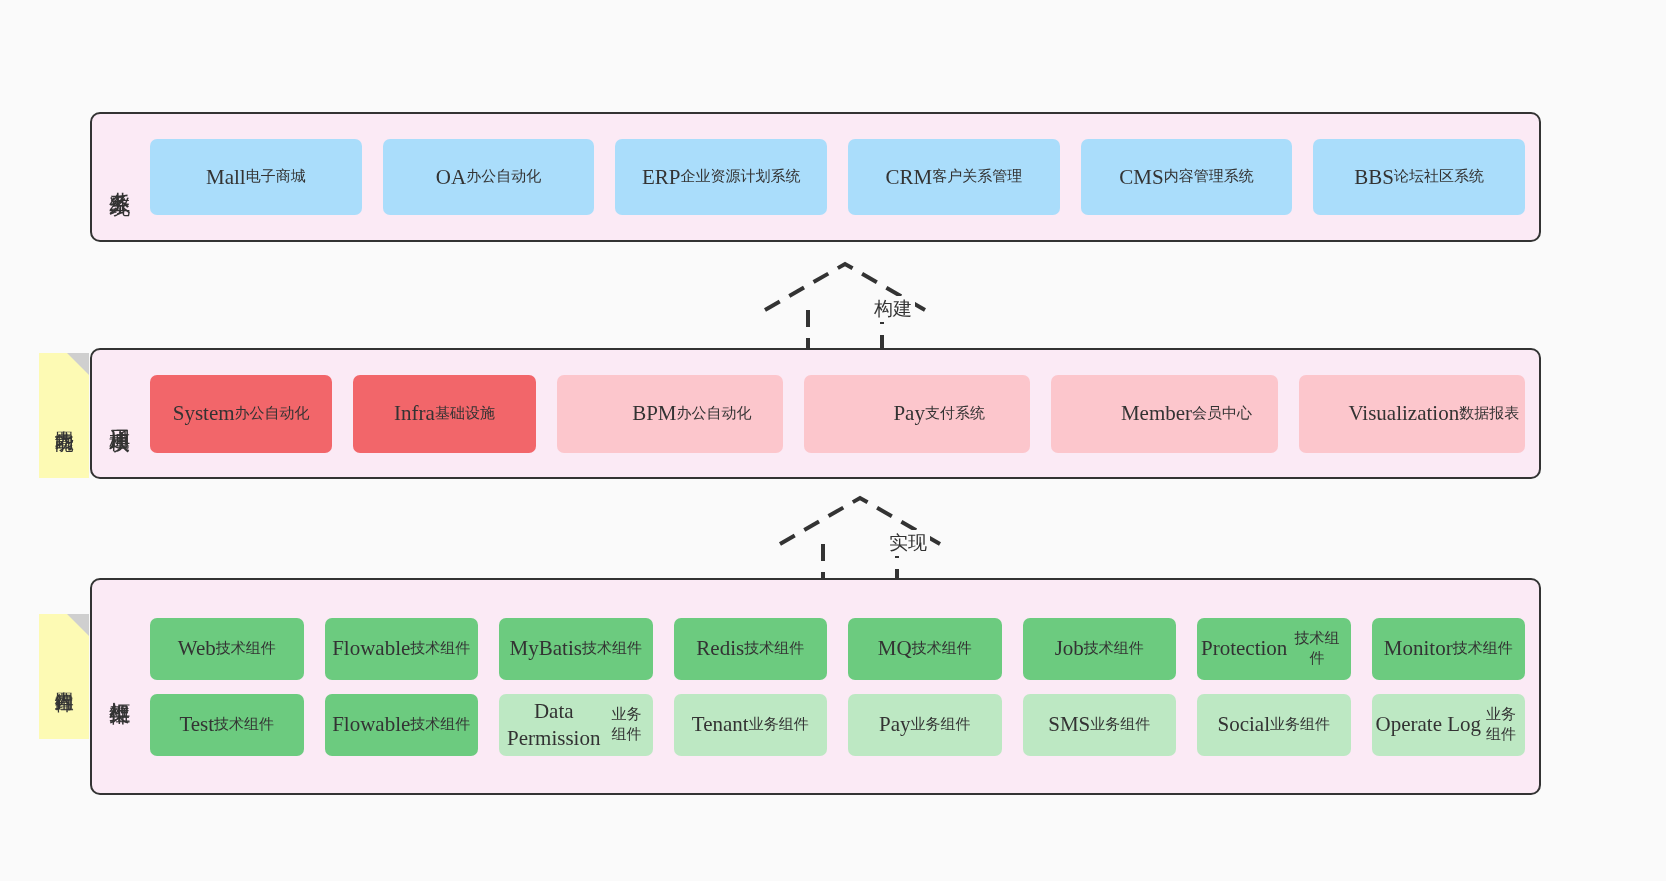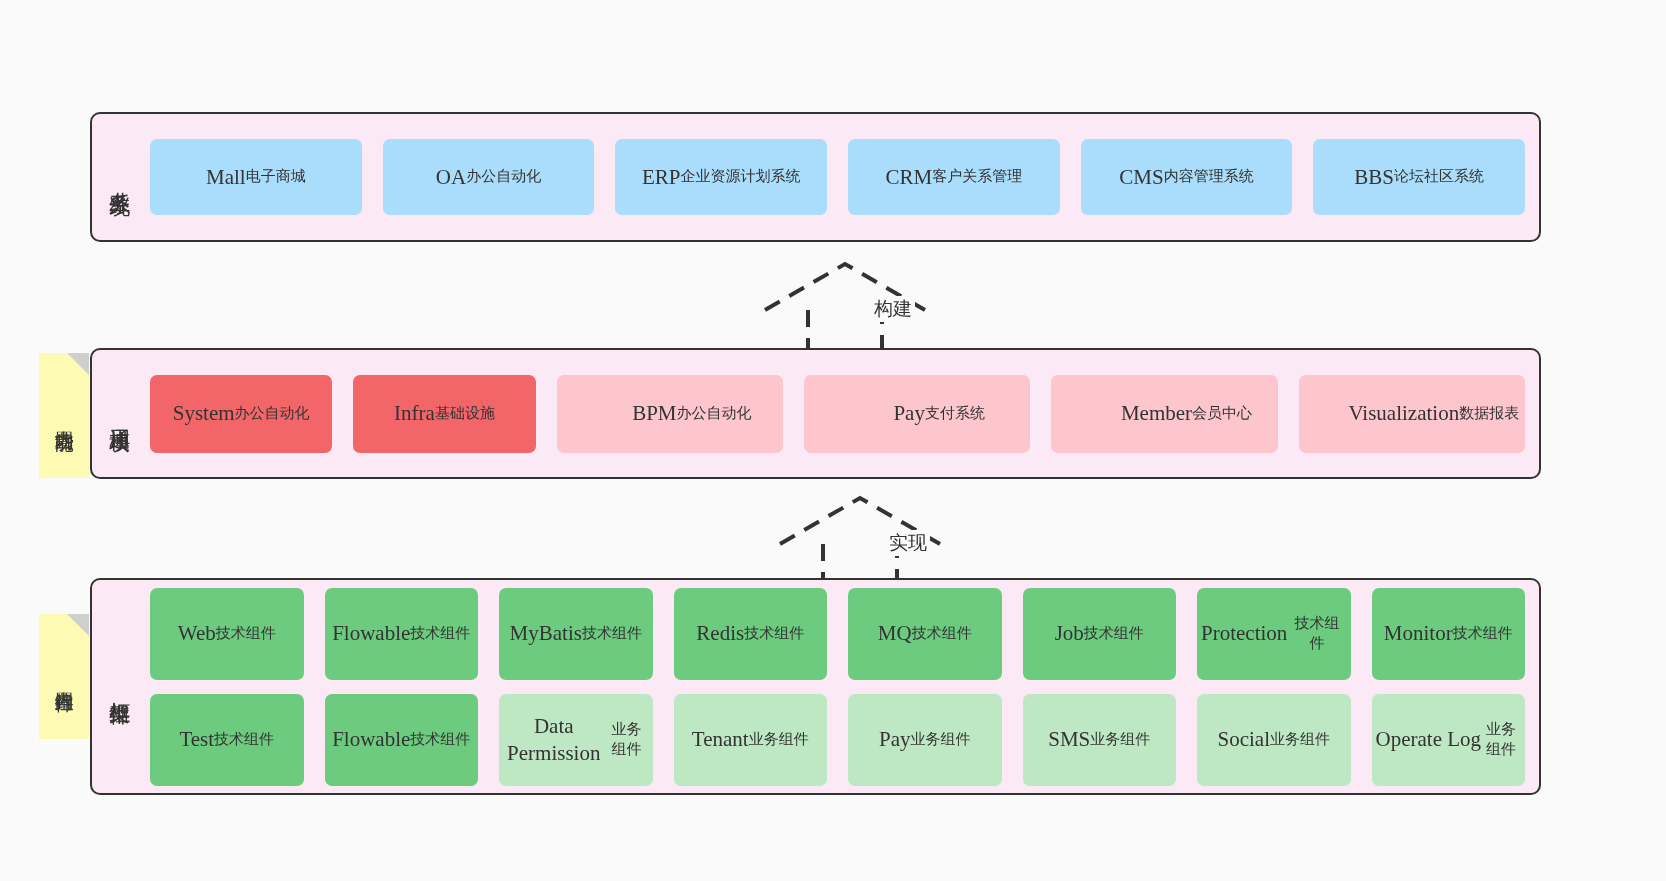--- a/index.html
+++ b/index.html
@@ -93,21 +93,21 @@
 
   .c-blue       { background: #aaddfb; }
   .c-red        { background: #f2666a; }
   .c-pink       { background: #fcc6cc; padding-left: 48px; }
   .c-green      { background: #6ccb7f; }
   .c-lightgreen { background: #bde8c3; }
 
   
   #band-business  .card { height: 76px; }
   #band-modules   .card { height: 78px; }
-  #band-framework .card { height: 92px; }
+  #band-framework .card { height: 62px; }
 
   
   .sticky {
     position: absolute;
     width: 50px;
     background: #fdfab4;
     box-sizing: border-box;
     display: flex;
     align-items: center;
     justify-content: center;

